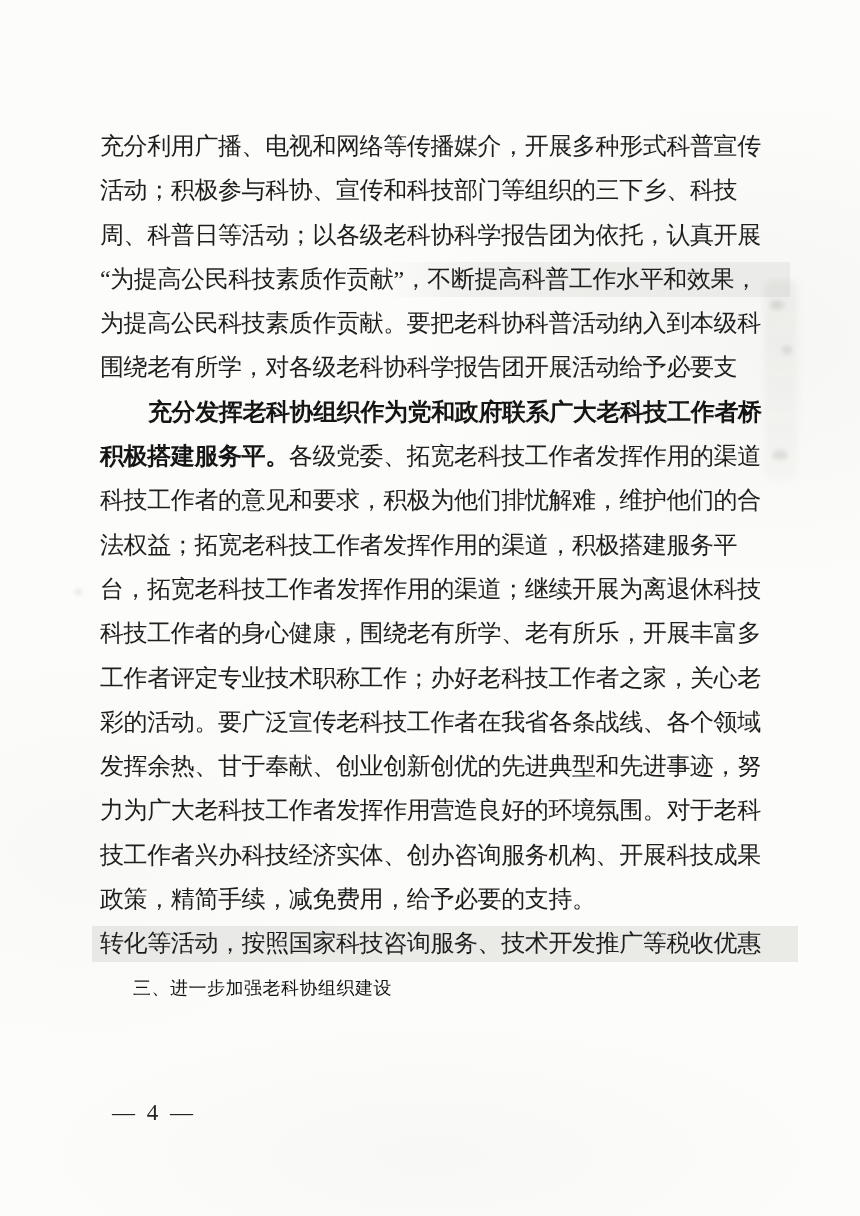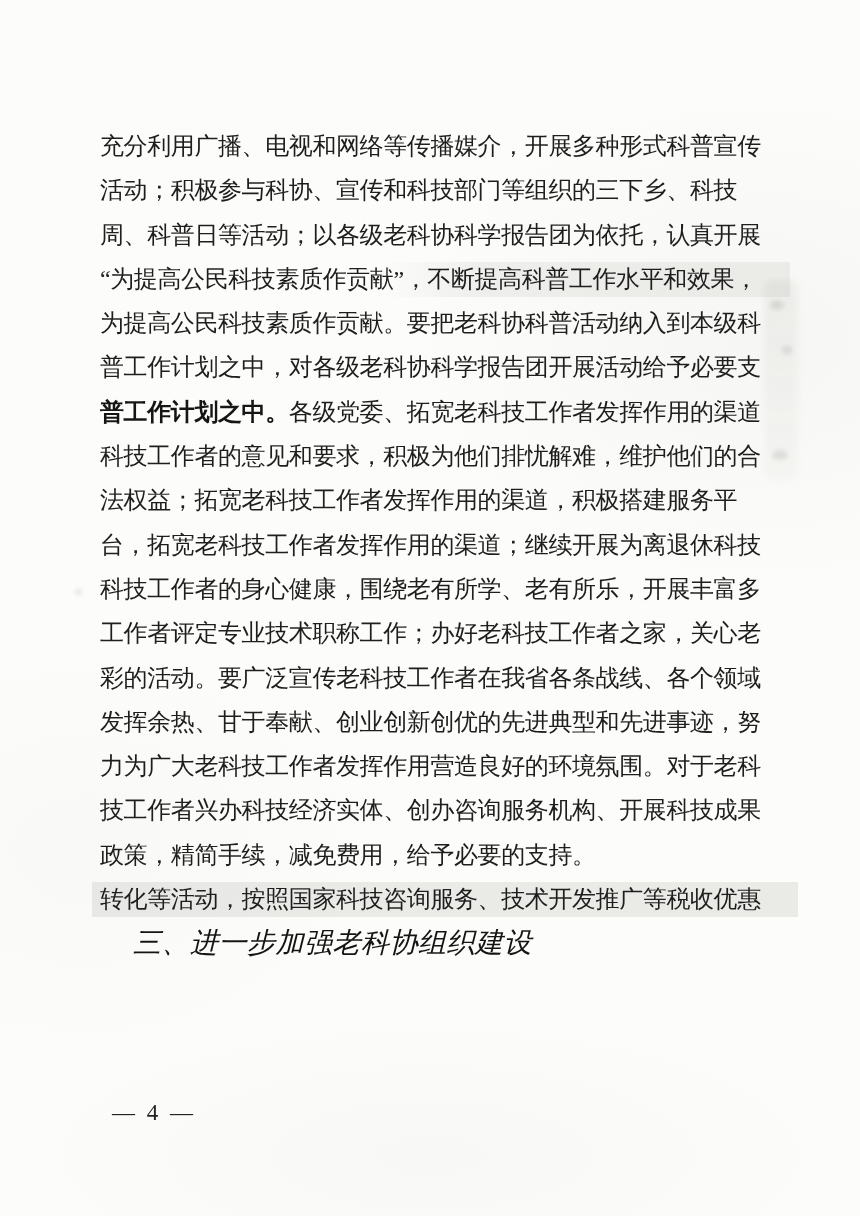--- a/index.html
+++ b/index.html
@@ -22,22 +22,22 @@
     position:relative;
     height:44.3px;line-height:44.3px;
     font-size:24px;letter-spacing:-0.4px;
     color:#1e1e1e;
     white-space:nowrap;
     z-index:0;
   }
   .line.indent{padding-left:48px;}
   .line.heading{
     font-family:"Liberation Sans","DejaVu Sans",sans-serif;
-    font-weight:700;font-size:28px;letter-spacing:0.5px;
-    padding-left:33px;color:#141414;font-style:italic;
+    font-weight:700;font-size:18px;letter-spacing:0.5px;
+    padding-left:33px;color:#141414;
   }
   .seg{font-weight:400;}
   .seg-lead{font-weight:700;color:#151515;}
   
   .hl-full::before{
     content:"";position:absolute;z-index:-1;
     left:-8px;right:-34px;top:5px;bottom:4px;
     background:rgba(125,125,117,0.14);
   }
   .hl-right::before{
@@ -71,22 +71,23 @@
   <div class="artifact" style="left:782px;top:346px;width:10px;height:8px;"></div>
   <div class="artifact" style="left:772px;top:450px;width:16px;height:10px;"></div>
   <div class="artifact" style="left:75px;top:589px;width:7px;height:6px;"></div>
 
   <div class="text-block">
       <div class="line"><span class="seg">充分利用广播、电视和网络等传播媒介，开展多种形式科普宣传</span></div>
       <div class="line"><span class="seg">活动；积极参与科协、宣传和科技部门等组织的三下乡、科技</span></div>
       <div class="line"><span class="seg">周、科普日等活动；以各级老科协科学报告团为依托，认真开展</span></div>
       <div class="line hl-right"><span class="seg">“为提高公民科技素质作贡献”，不断提高科普工作水平和效果，</span></div>
       <div class="line"><span class="seg">为提高公民科技素质作贡献。要把老科协科普活动纳入到本级科</span></div>
-      <div class="line"><span class="seg">普工作计划之中，对各级老科协科学报告团开展活动给予必要支</span></div>
-      <div class="line"><span class="seg-lead">普工作计划之中。</span><span class="seg">各级党委、拓宽老科技工作者发挥作用的渠道</span></div>
+      <div class="line"><span class="seg">围绕老有所学，对各级老科协科学报告团开展活动给予必要支</span></div>
+      <div class="line indent"><span class="seg-lead">充分发挥老科协组织作为党和政府联系广大老科技工作者桥</span></div>
+      <div class="line"><span class="seg-lead">积极搭建服务平。</span><span class="seg">各级党委、拓宽老科技工作者发挥作用的渠道</span></div>
       <div class="line"><span class="seg">科技工作者的意见和要求，积极为他们排忧解难，维护他们的合</span></div>
       <div class="line"><span class="seg">法权益；拓宽老科技工作者发挥作用的渠道，积极搭建服务平</span></div>
       <div class="line"><span class="seg">台，拓宽老科技工作者发挥作用的渠道；继续开展为离退休科技</span></div>
       <div class="line"><span class="seg">科技工作者的身心健康，围绕老有所学、老有所乐，开展丰富多</span></div>
       <div class="line"><span class="seg">工作者评定专业技术职称工作；办好老科技工作者之家，关心老</span></div>
       <div class="line"><span class="seg">彩的活动。要广泛宣传老科技工作者在我省各条战线、各个领域</span></div>
       <div class="line"><span class="seg">发挥余热、甘于奉献、创业创新创优的先进典型和先进事迹，努</span></div>
       <div class="line"><span class="seg">力为广大老科技工作者发挥作用营造良好的环境氛围。对于老科</span></div>
       <div class="line"><span class="seg">技工作者兴办科技经济实体、创办咨询服务机构、开展科技成果</span></div>
       <div class="line"><span class="seg">政策，精简手续，减免费用，给予必要的支持。</span></div>

